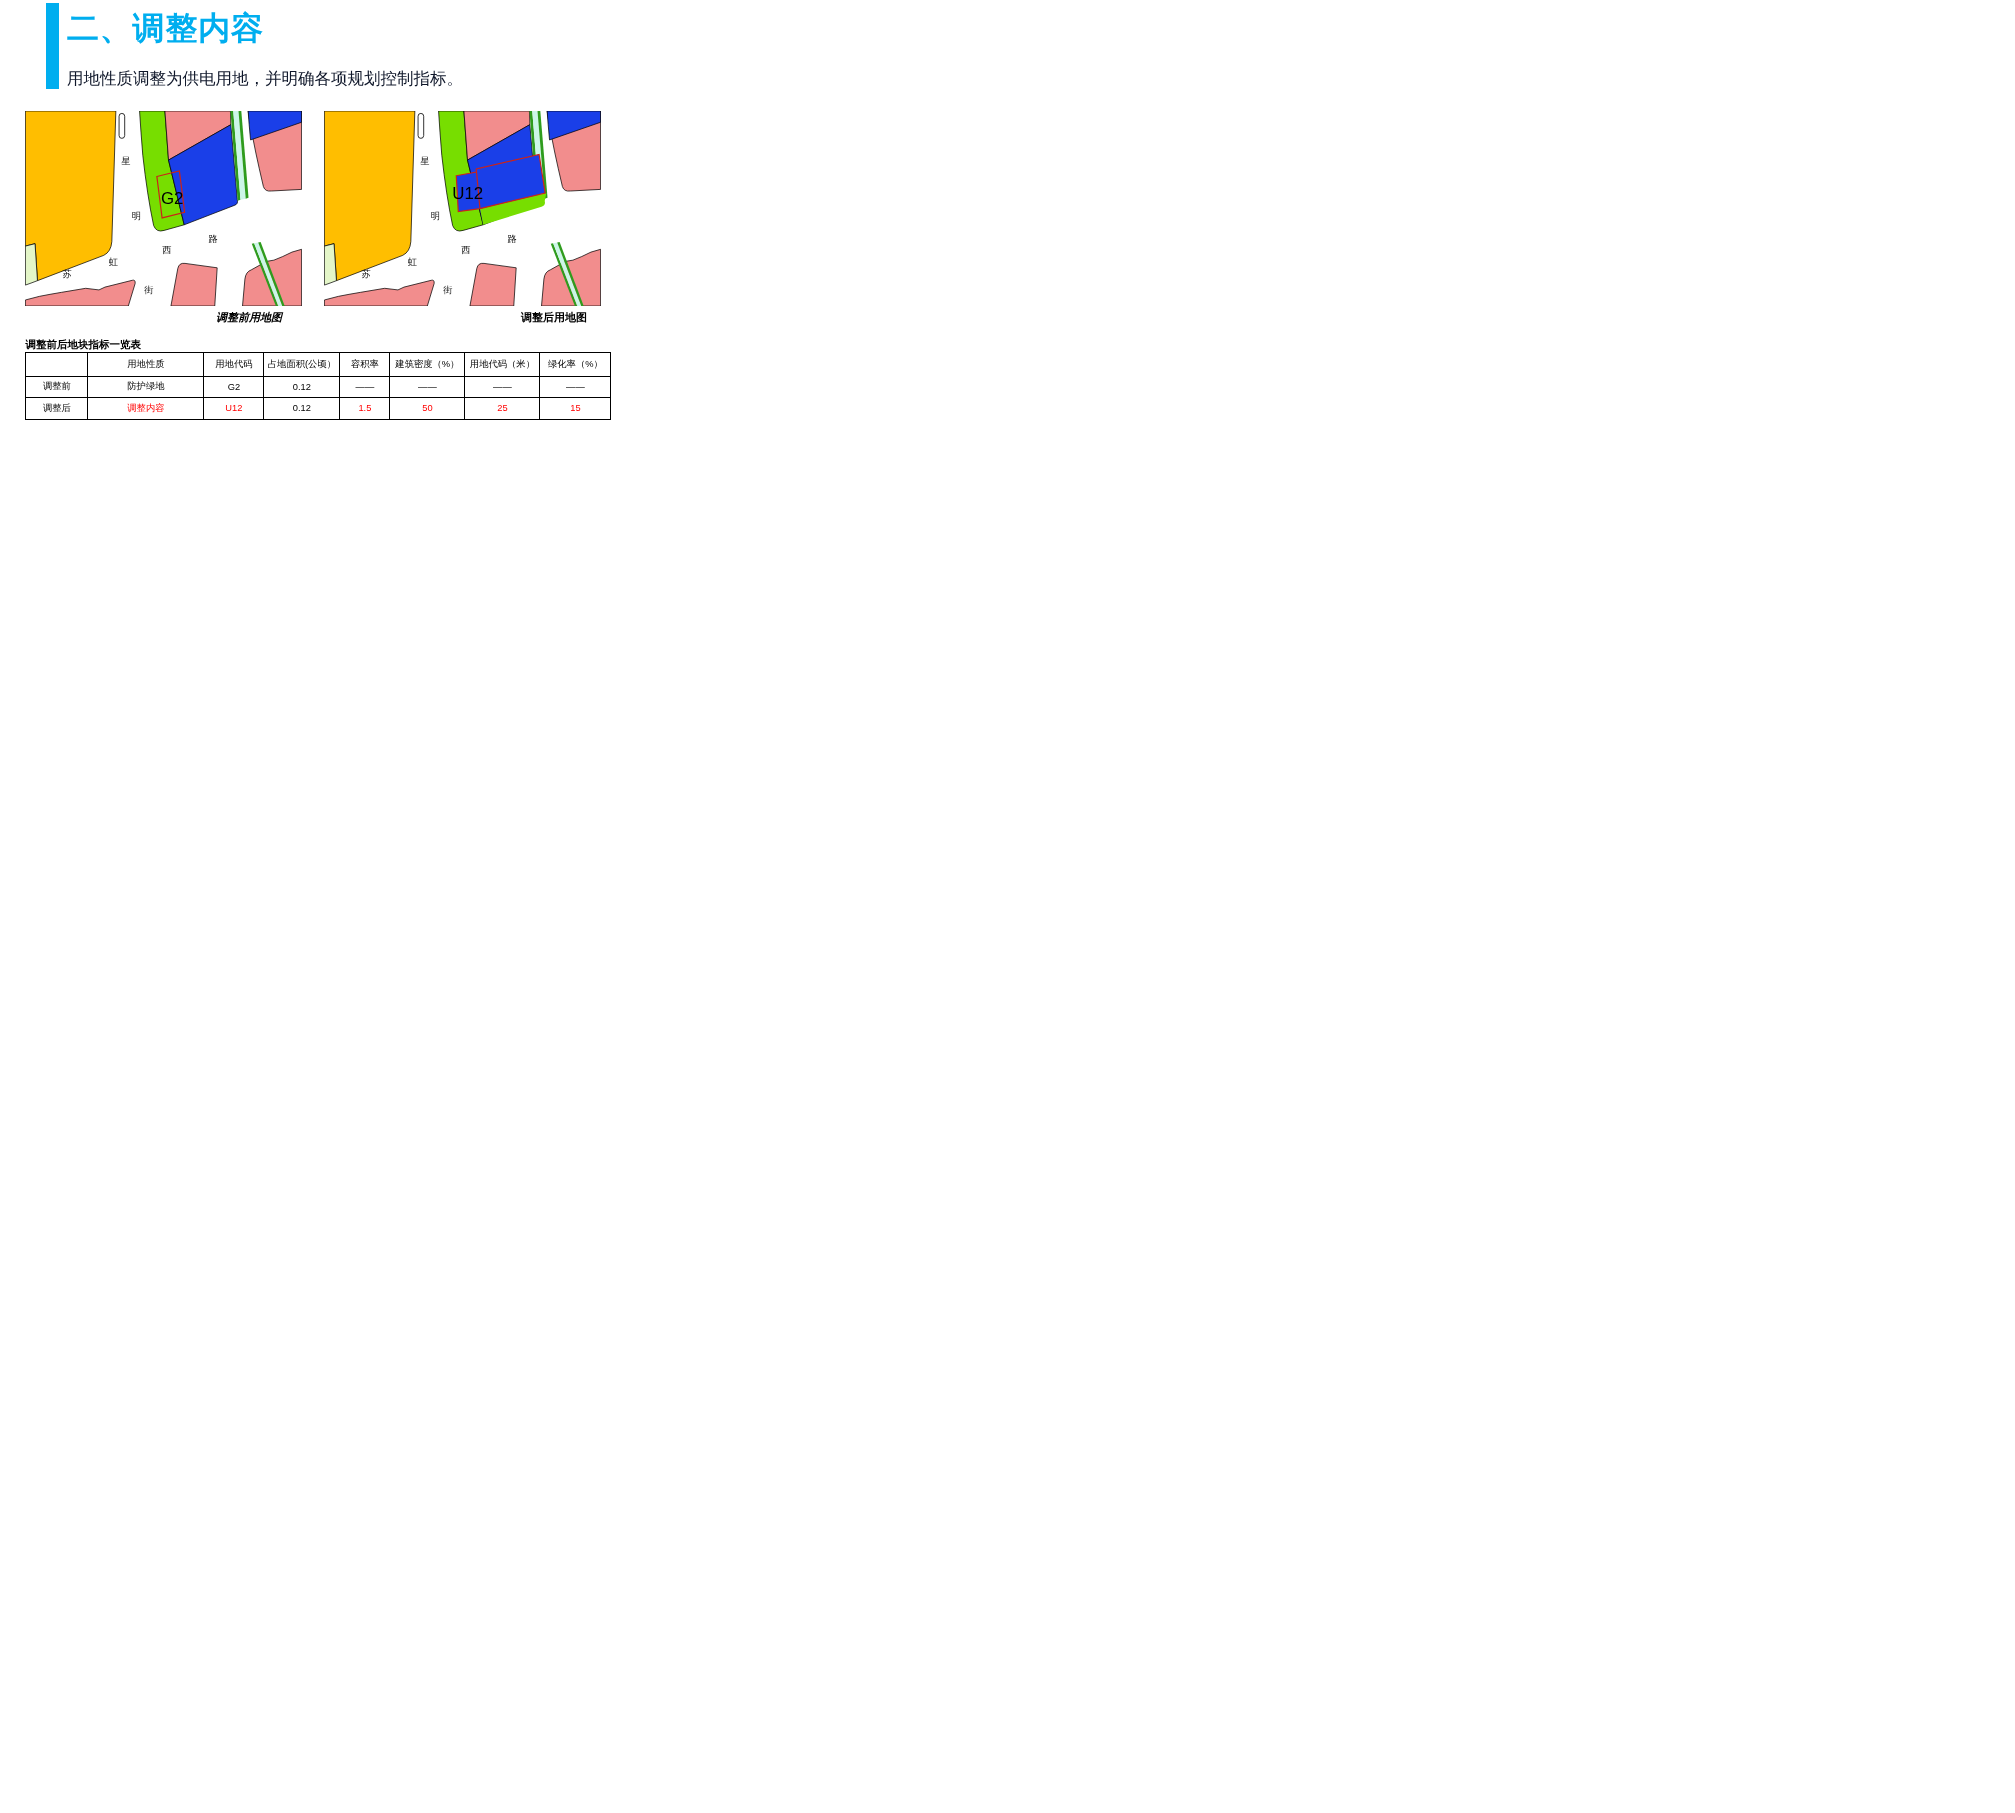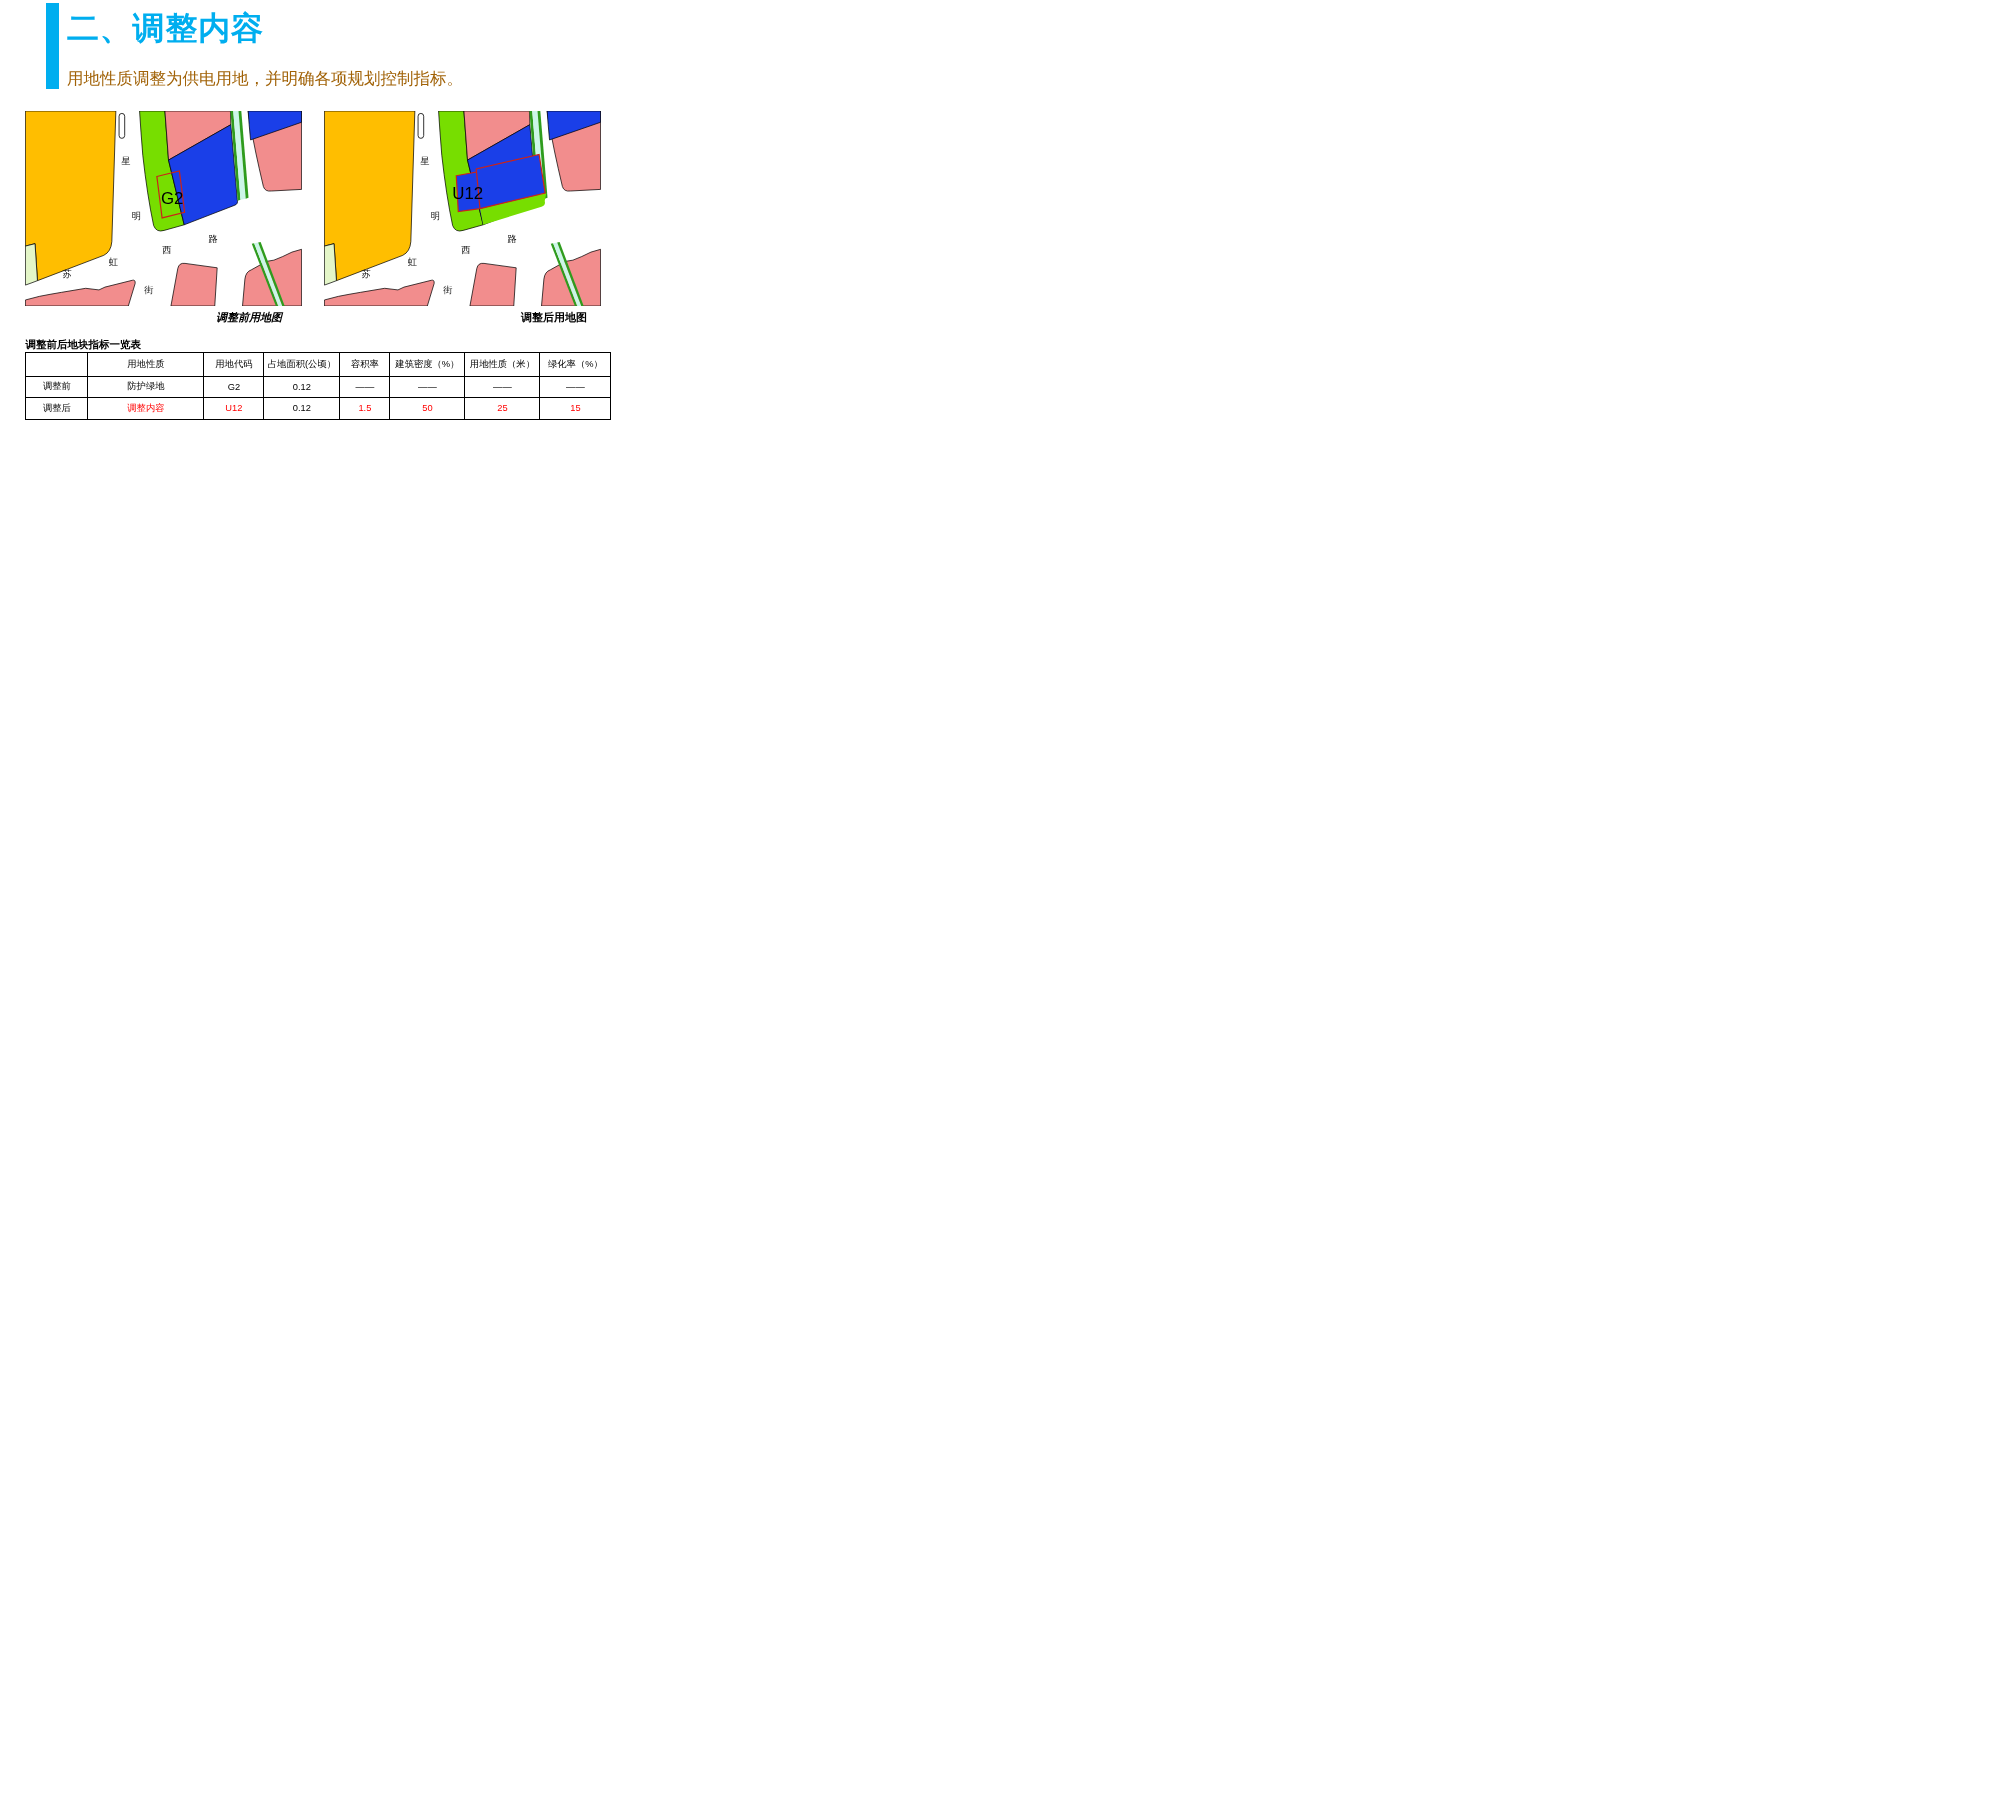--- a/index.html
+++ b/index.html
@@ -13,21 +13,21 @@
     position:absolute;left:46px;top:3.2px;width:12.5px;height:86px;
     background:#00AEEF;
   }
   .slide-title{
     position:absolute;left:67px;top:7.3px;
     font-size:32px;font-weight:700;color:#00AEEF;
     letter-spacing:0.8px;white-space:nowrap;
   }
   .slide-subtitle{
     position:absolute;left:67px;top:68px;
-    font-size:16.5px;color:#a16207;white-space:nowrap;
+    font-size:16.5px;color:#0f172a;white-space:nowrap;
   }
   .map{
     position:absolute;top:111px;width:277px;height:195px;background:#fff;
   }
   .map.before{left:25.4px;}
   .map.after{left:324px;}
   .map-caption{
     position:absolute;top:310px;
     font-size:11px;font-weight:600;color:#000;white-space:nowrap;
   }
@@ -153,21 +153,21 @@
       <col style="width:71px">
   </colgroup>
   <tbody>
       <tr class="hdr">
     <td></td>
     <td>用地性质</td>
     <td>用地代码</td>
     <td>占地面积(公顷）</td>
     <td>容积率</td>
     <td>建筑密度（%）</td>
-    <td>用地性质（米）</td>
+    <td>用地代码（米）</td>
     <td>绿化率（%）</td>
   </tr>
   <tr class="data">
     <td>调整前</td>
     <td>防护绿地</td>
     <td>G2</td>
     <td>0.12</td>
     <td>——</td>
     <td>——</td>
     <td>——</td>

